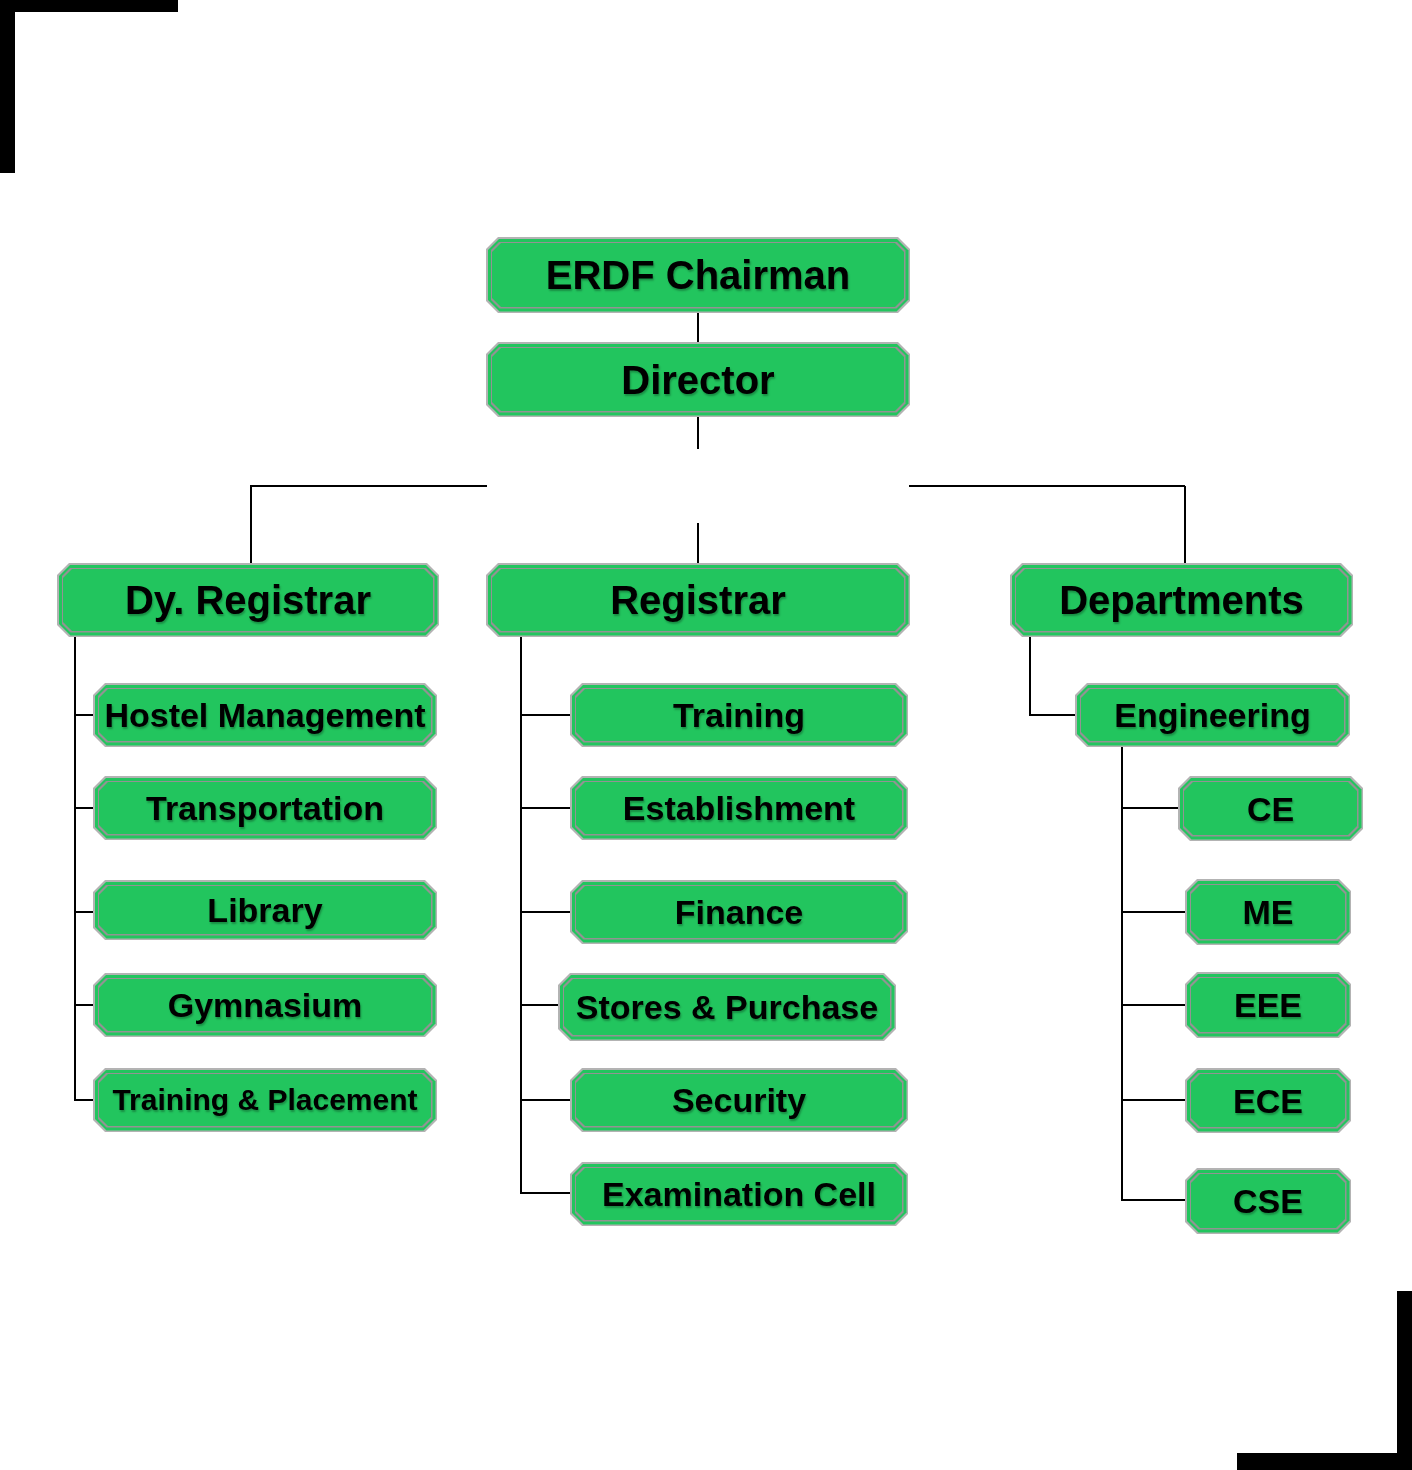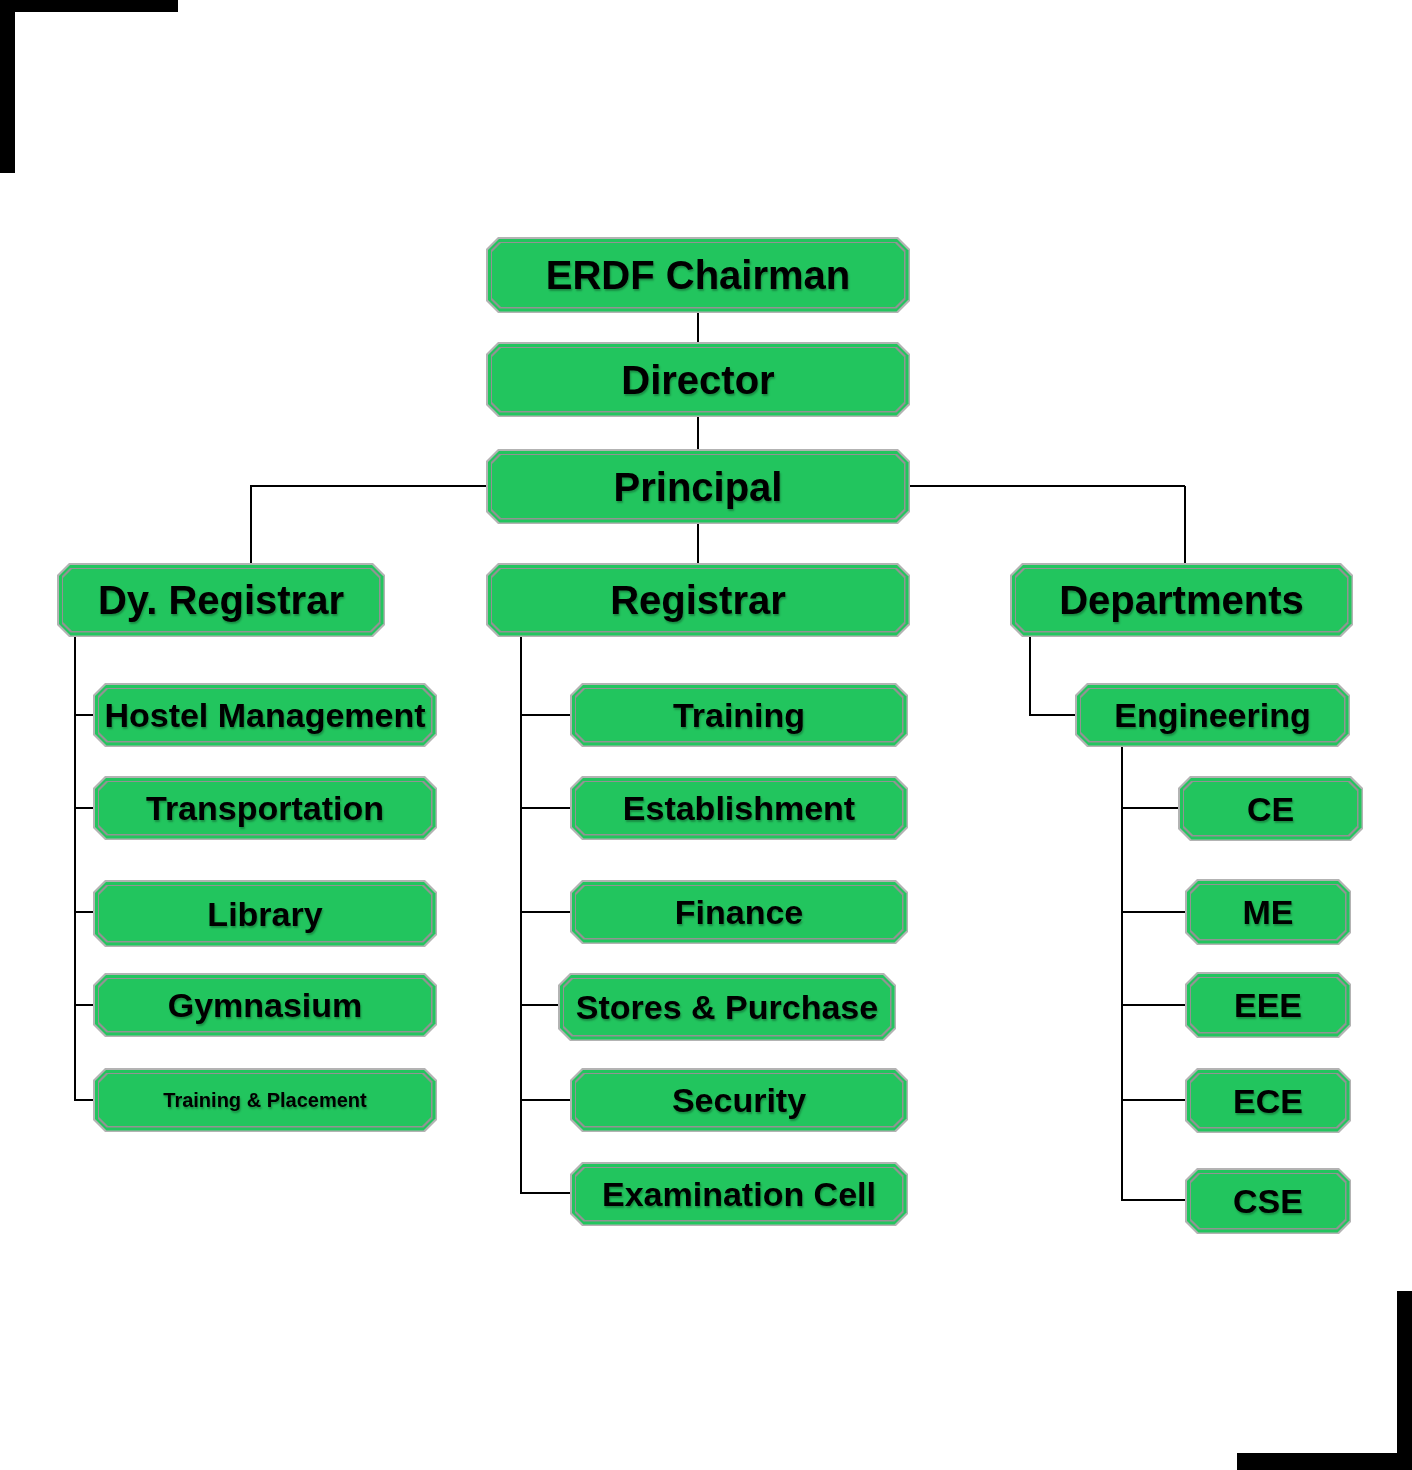--- a/index.html
+++ b/index.html
@@ -15,21 +15,21 @@
   .bgB1{background:#b3b3b3;}
   .bgB2{background:#939393;}
   .bgW{background:#22c55e;}
   .core{display:flex;align-items:center;justify-content:center;}
   .lbl{
     font-weight:700;color:#000000;white-space:nowrap;line-height:1;
     text-shadow:1px 1.5px 2px rgba(0,0,0,0.28);
   }
   .hdr .lbl{font-size:40px;}
   .kid .lbl{font-size:34px;}
-  .tight .lbl{font-size:20px;}
+  .tight .lbl{font-size:30px;}
   
   .hl,.vl{position:absolute;background:#000000;}
   .hl{height:2px;}
   .vl{width:2px;}
   
   .bar{position:absolute;background:#000000;}
 </style>
 </head>
 <body>
 
@@ -81,30 +81,22 @@
       </div>
   </div>
   <div class="node hdr" style="left:486px;top:342px;width:424px;height:75px;">
     <div class="ly cA bgB1"></div>
       <div class="ly cA bgW" style="inset:1.5px;"></div>
       <div class="ly cB bgB2" style="inset:4.5px;"></div>
       <div class="ly cB bgW core" style="inset:6px;">
         <span class="lbl">Director</span>
       </div>
   </div>
-  <div class="node hdr" style="left:486px;top:449px;width:424px;height:75px;">
-    <div class="ly cA bgB1"></div>
-      <div class="ly cA bgW" style="inset:1.5px;"></div>
-      <div class="ly cB bgB2" style="inset:4.5px;"></div>
-      <div class="ly cB bgW core" style="inset:6px;">
-        <span class="lbl">Principal</span>
-      </div>
-  </div>
-
-  <div class="node hdr" style="left:57px;top:563px;width:328px;height:74px;border-radius:32px;">
+
+  <div class="node hdr" style="left:57px;top:563px;width:382px;height:74px;border-radius:32px;">
     <div class="ly cA bgB1"></div>
       <div class="ly cA bgW" style="inset:1.5px;"></div>
       <div class="ly cB bgB2" style="inset:4.5px;"></div>
       <div class="ly cB bgW core" style="inset:6px;">
         <span class="lbl">Dy. Registrar</span>
       </div>
   </div>
   <div class="node hdr" style="left:486px;top:563px;width:424px;height:74px;">
     <div class="ly cA bgB1"></div>
       <div class="ly cA bgW" style="inset:1.5px;"></div>
@@ -131,21 +123,21 @@
       </div>
   </div>
   <div class="node kid" style="left:93px;top:776px;width:344px;height:64px;border-radius:23px;">
     <div class="ly cA bgB1"></div>
       <div class="ly cA bgW" style="inset:1.5px;"></div>
       <div class="ly cB bgB2" style="inset:4.5px;"></div>
       <div class="ly cB bgW core" style="inset:6px;">
         <span class="lbl">Transportation</span>
       </div>
   </div>
-  <div class="node kid" style="left:93px;top:880px;width:344px;height:67px;">
+  <div class="node kid" style="left:93px;top:880px;width:344px;height:60px;">
     <div class="ly cA bgB1"></div>
       <div class="ly cA bgW" style="inset:1.5px;"></div>
       <div class="ly cB bgB2" style="inset:4.5px;"></div>
       <div class="ly cB bgW core" style="inset:6px;">
         <span class="lbl">Library</span>
       </div>
   </div>
   <div class="node kid" style="left:93px;top:973px;width:344px;height:64px;">
     <div class="ly cA bgB1"></div>
       <div class="ly cA bgW" style="inset:1.5px;"></div>

